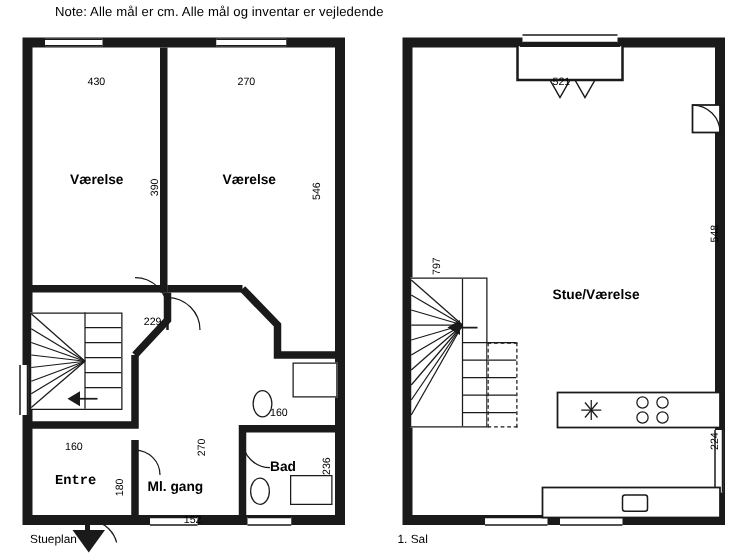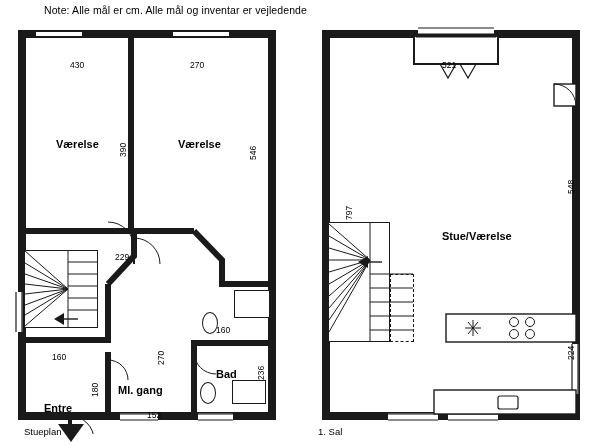--- a/index.html
+++ b/index.html
@@ -168,21 +168,21 @@
   <div class="dim" style="left:75px;top:230px;margin-left:32px;">229</div>
   <div class="dim" style="left:44px;top:330px;">160</div>
   <div class="dim vert" style="left:148px;top:343px;">270</div>
   <div class="dim" style="left:208px;top:303px;">160</div>
   <div class="dim vert" style="left:82px;top:375px;">180</div>
   <div class="dim" style="left:128px;top:388px;margin-left:11px;">152</div>
   <div class="dim vert" style="left:248px;top:358px;">236</div>
 
   <div class="room-label" style="left:48px;top:116px;">Værelse</div>
   <div class="room-label" style="left:170px;top:116px;">Værelse</div>
-  <div class="room-label" style="left:36px;top:380px;">Entre</div>
+  <div class="room-label" style="left:36px;top:357px;font-family:Liberation Mono, monospace;">Entre</div>
   <div class="room-label" style="left:110px;top:362px;">Ml. gang</div>
   <div class="room-label" style="left:208px;top:346px;">Bad</div>
 
   <div class="caption" style="left:16px;top:404px;">Stueplan</div>
   <div class="pointer" style="left:50px;top:402px;"></div>
 </div>
 
 <div class="plan" id="plan-right">
 
   <div class="outerwall" style="left:4px;top:8px;width:258px;height:390px;"></div>

